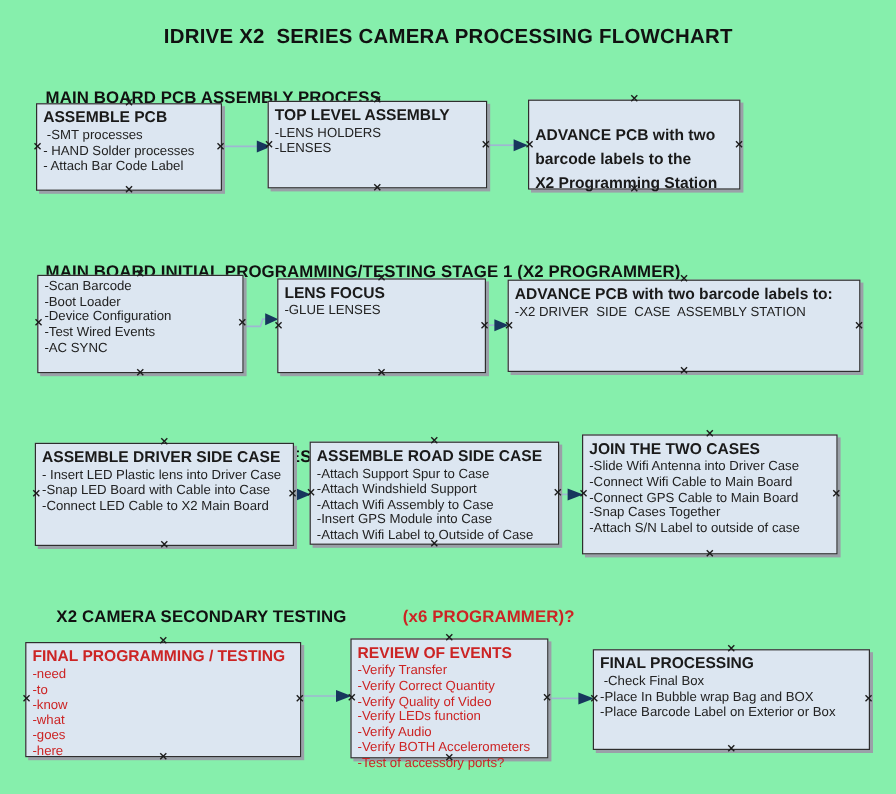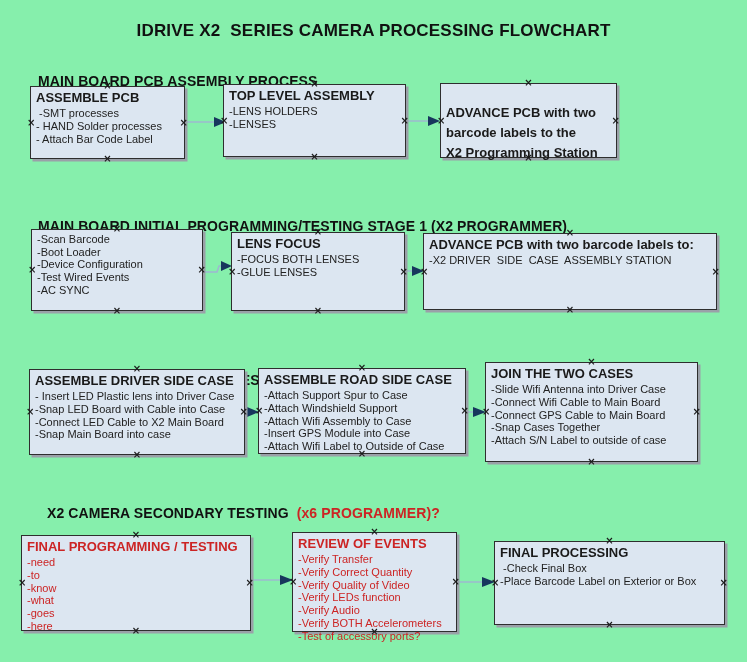--- a/index.html
+++ b/index.html
@@ -7,21 +7,21 @@
     position:relative;width:747px;height:662px;background:#86efac;
     font-family:"Liberation Sans",sans-serif;overflow:hidden;
   }
   .page-title{
     position:absolute;top:21px;left:20px;width:707px;text-align:center;
     font-size:17px;font-weight:bold;color:#111;white-space:pre;letter-spacing:.2px;
   }
   .section-heading{
     position:absolute;font-size:14px;font-weight:bold;color:#111;white-space:pre;letter-spacing:.1px;
   }
-  .section-heading .red{color:#cc2424;}
+  .section-heading .red{color:#cc2424;margin-left:39px;}
   .flowbox{
     position:absolute;box-sizing:border-box;background:#dce6f1;
     border:1.6px solid #2e2e2e;box-shadow:2.5px 2.5px 0 #9aa0a8;
     padding:3px 4px 0 5px;
   }
   .box-title{
     font-size:13px;font-weight:bold;color:#1a1a1a;line-height:1.18;
     margin-bottom:2px;white-space:pre;
   }
   .multiline-title .box-title{white-space:pre-line;line-height:1.55;margin-top:16px;}
@@ -122,21 +122,20 @@
         <div class="box-item">-AC SYNC</div>
       </div>
   <span class="anchor anchor-top">×</span>
       <span class="anchor anchor-bottom">×</span>
       <span class="anchor anchor-left">×</span>
       <span class="anchor anchor-right">×</span>
     </div>
   <div class="flowbox" style="left:231px;top:232px;width:174px;height:79px">
     <div class="box-title">LENS FOCUS</div>
     <div class="box-items">
-        <div class="box-item">-FOCUS BOTH LENSES</div>
         <div class="box-item">-GLUE LENSES</div>
       </div>
   <span class="anchor anchor-top">×</span>
       <span class="anchor anchor-bottom">×</span>
       <span class="anchor anchor-left">×</span>
       <span class="anchor anchor-right">×</span>
     </div>
   <div class="flowbox" style="left:423px;top:233px;width:294px;height:77px">
     <div class="box-title">ADVANCE PCB with two barcode labels to:</div>
     <div class="box-items">
@@ -147,21 +146,20 @@
       <span class="anchor anchor-left">×</span>
       <span class="anchor anchor-right">×</span>
     </div>
 
   <div class="flowbox" style="left:29px;top:369px;width:216px;height:86px">
     <div class="box-title">ASSEMBLE DRIVER SIDE CASE</div>
     <div class="box-items">
         <div class="box-item">- Insert LED Plastic lens into Driver Case</div>
         <div class="box-item">-Snap LED Board with Cable into Case</div>
         <div class="box-item">-Connect LED Cable to X2 Main Board</div>
-        <div class="box-item">-Snap Main Board into case</div>
       </div>
   <span class="anchor anchor-top">×</span>
       <span class="anchor anchor-bottom">×</span>
       <span class="anchor anchor-left">×</span>
       <span class="anchor anchor-right">×</span>
     </div>
   <div class="flowbox" style="left:258px;top:368px;width:208px;height:86px">
     <div class="box-title">ASSEMBLE ROAD SIDE CASE</div>
     <div class="box-items">
         <div class="box-item">-Attach Support Spur to Case</div>
@@ -218,20 +216,21 @@
       </div>
   <span class="anchor anchor-top">×</span>
       <span class="anchor anchor-bottom">×</span>
       <span class="anchor anchor-left">×</span>
       <span class="anchor anchor-right">×</span>
     </div>
   <div class="flowbox" style="left:494px;top:541px;width:231px;height:84px">
     <div class="box-title">FINAL PROCESSING</div>
     <div class="box-items">
         <div class="box-item"> -Check Final Box</div>
+        <div class="box-item">-Place In Bubble wrap Bag and BOX</div>
         <div class="box-item">-Place Barcode Label on Exterior or Box</div>
       </div>
   <span class="anchor anchor-top">×</span>
       <span class="anchor anchor-bottom">×</span>
       <span class="anchor anchor-left">×</span>
       <span class="anchor anchor-right">×</span>
     </div>
 
 </div>
 

